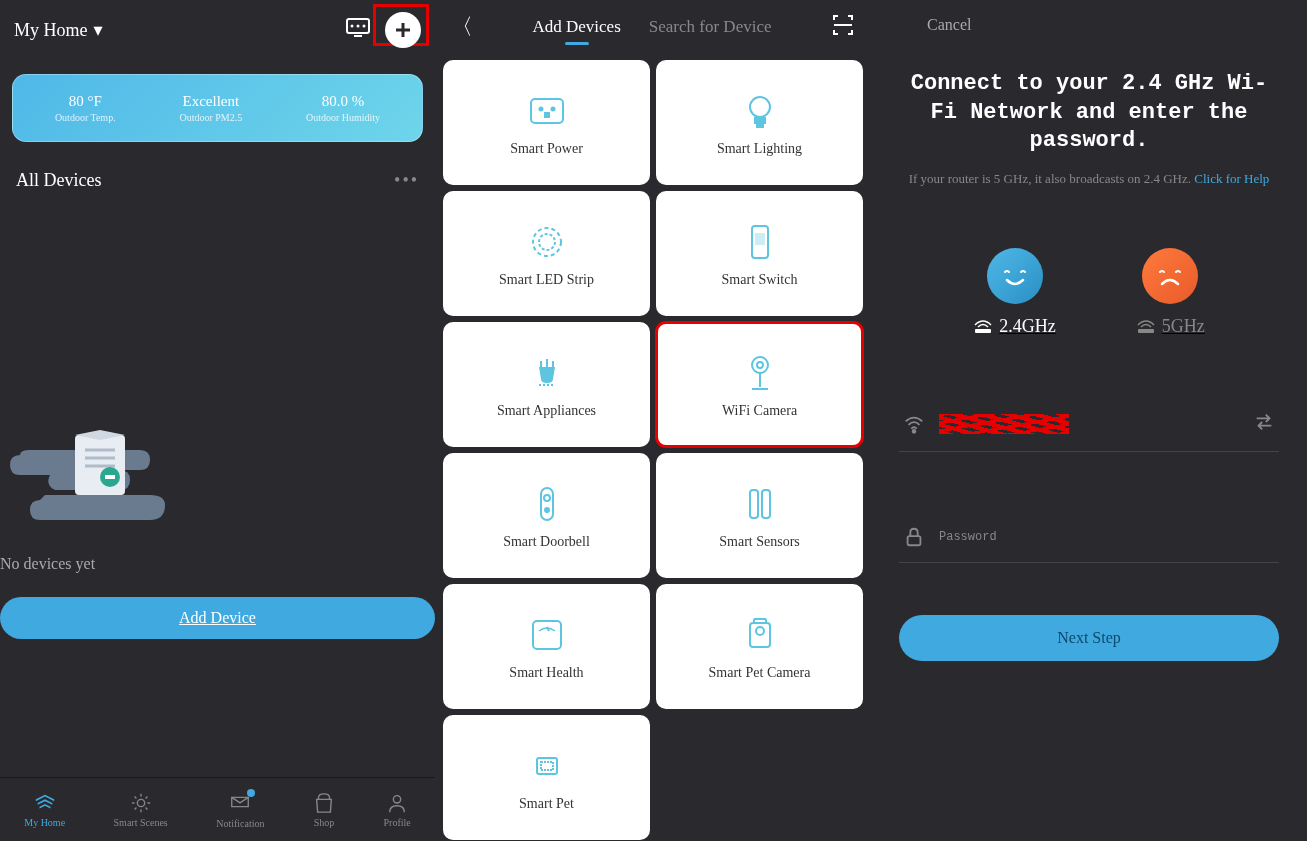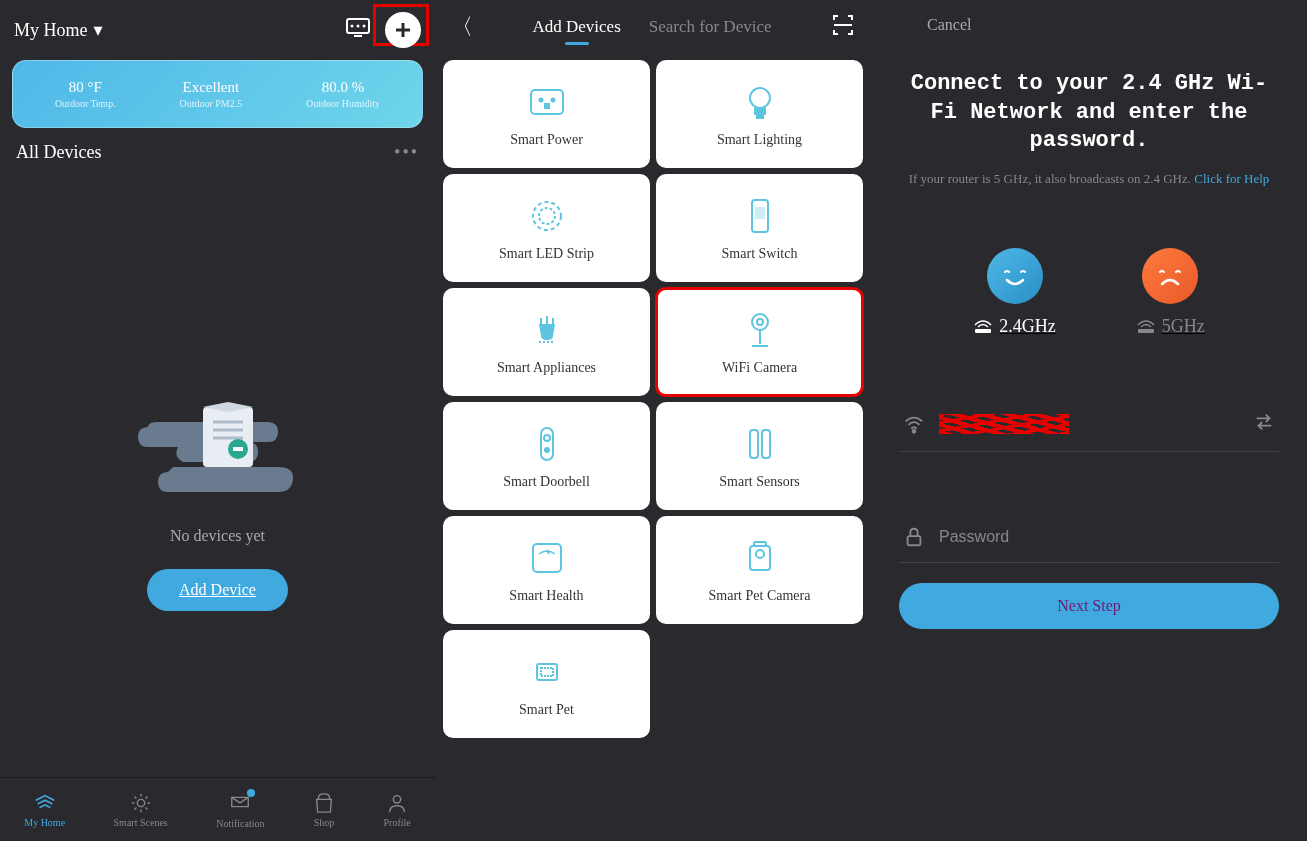--- a/index.html
+++ b/index.html
@@ -27,34 +27,34 @@
     .add-btn {
       width: 36px; height: 36px; border-radius: 50%; background: #fff;
       display: flex; align-items: center; justify-content: center; cursor: pointer;
       position: relative;
     }
     .add-btn-highlight {
       position: absolute; top: 4px; right: 6px; width: 56px; height: 42px;
       border: 3px solid #e60000;
     }
     .weather-card {
-      margin: 0 12px; border-radius: 14px;
+      margin: 14px 12px; border-radius: 14px;
       background: linear-gradient(135deg, #4fb8e8, #6ed5ea);
       padding: 18px 10px; display: flex; justify-content: space-around;
       color: #fff; text-align: center; border: 1px solid rgba(255,255,255,0.3);
     }
     .weather-item .val { font-size: 15px; }
     .weather-item .lbl { font-size: 10px; opacity: 0.8; margin-top: 2px; }
     .all-devices {
       display: flex; justify-content: space-between; align-items: center;
       padding: 14px 16px; color: #fff; font-size: 18px;
     }
     .dots { color: #888; letter-spacing: 2px; font-size: 18px; cursor: pointer; }
     .empty-state {
-      display: flex; flex-direction: column; align-items: center;
+      display: flex; flex-direction: column; 
       margin-top: 200px; color: #aaa;
     }
     .empty-illustration { width: 180px; height: 130px; margin-bottom: 20px; }
     .empty-text { font-size: 16px; margin-bottom: 24px; }
     .add-device-btn {
       background: #3fa9e0; color: #fff; border: none; border-radius: 24px;
       padding: 12px 32px; font-size: 16px; font-family: inherit; cursor: pointer; text-decoration: underline;
     }
     .bottom-nav {
       position: absolute; bottom: 0; left: 0; right: 0; height: 64px;
@@ -85,21 +85,21 @@
     .p2-tab.active::after {
       content: ''; position: absolute; bottom: -8px; left: 50%; transform: translateX(-50%);
       width: 24px; height: 3px; background: #3fa9e0; border-radius: 2px;
     }
     .scan-icon svg { width: 24px; height: 24px; stroke: #fff; fill: none; }
     .device-grid {
       display: grid; grid-template-columns: 1fr 1fr; gap: 6px;
       padding: 6px 8px;
     }
     .device-card {
-      background: #fff; border-radius: 10px; height: 108px;
+      background: #fff; border-radius: 10px; height: 125px;
       display: flex; flex-direction: column; align-items: center; justify-content: center;
       gap: 8px; cursor: pointer; position: relative;
     }
     .device-card.highlighted { outline: 3px solid #e60000; outline-offset: -2px; }
     .device-icon { width: 44px; height: 44px; display: flex; align-items: center; justify-content: center; }
     .device-label { color: #333; font-size: 14px; }
     
     
     .p3-header { padding: 16px 20px; }
     .cancel-link { color: #aaa; font-size: 16px; cursor: pointer; margin-left: 36px; }
@@ -114,36 +114,36 @@
     .face-sad { background: linear-gradient(135deg, #ff7a3c, #e85a2a); }
     .freq-label { color: #888; font-size: 18px; display: flex; align-items: center; gap: 6px; }
     .freq-label.active { color: #fff; }
     .input-row {
       display: flex; align-items: center; gap: 14px; padding: 14px 4px;
       border-bottom: 1px solid #444; margin-top: 60px;
     }
     .input-row svg { width: 22px; height: 22px; stroke: #888; fill: none; }
     .input-row input {
       flex: 1; background: transparent; border: none; color: #fff;
-      font-size: 16px; font-family: Liberation Sans, sans-serif; outline: none;
+      font-size: 12px; font-family: Liberation Mono, monospace; outline: none;
     }
     .input-row input::placeholder { color: #888; }
     .ssid-redacted {
       flex: 1; position: relative; height: 24px;
     }
     .ssid-redacted::after {
       content: ''; position: absolute; left: 0; top: 2px; width: 130px; height: 20px;
       background: repeating-linear-gradient(15deg, #e60000, #e60000 4px, transparent 4px, transparent 7px),
                   repeating-linear-gradient(-10deg, #e60000, #e60000 3px, transparent 3px, transparent 8px);
     }
     .swap-icon { cursor: pointer; }
     .next-btn {
-      width: 100%; background: #3fa9e0; color: #701a75; border: none;
+      width: 100%; background: #3fa9e0; color: #0c4a6e; border: none;
       border-radius: 28px; padding: 14px; font-size: 16px; font-family: inherit;
-      margin-top: 20px; cursor: pointer;
+      margin-top: 52px; cursor: pointer;
     }
   </style>
 </head>
 <body>
 
 <div class="panel panel1">
   <div class="add-btn-highlight"></div>
   <div class="p1-header">
     <div class="home-select">
       <span>My Home</span>

